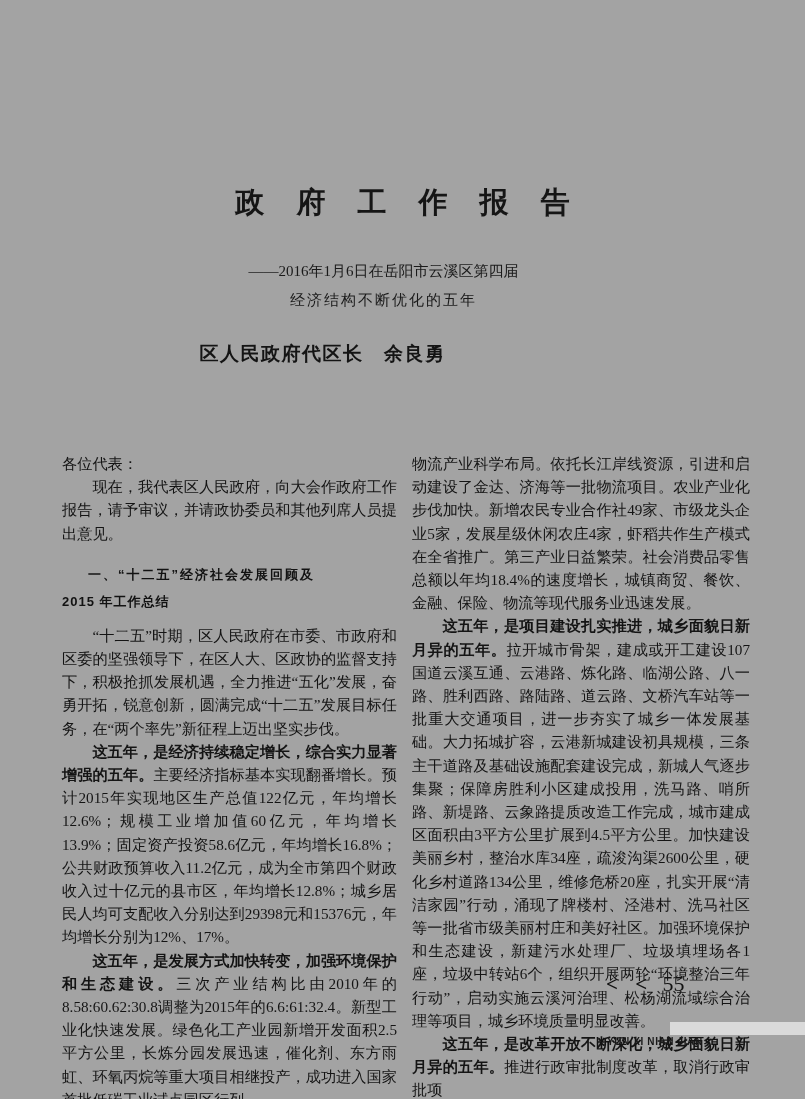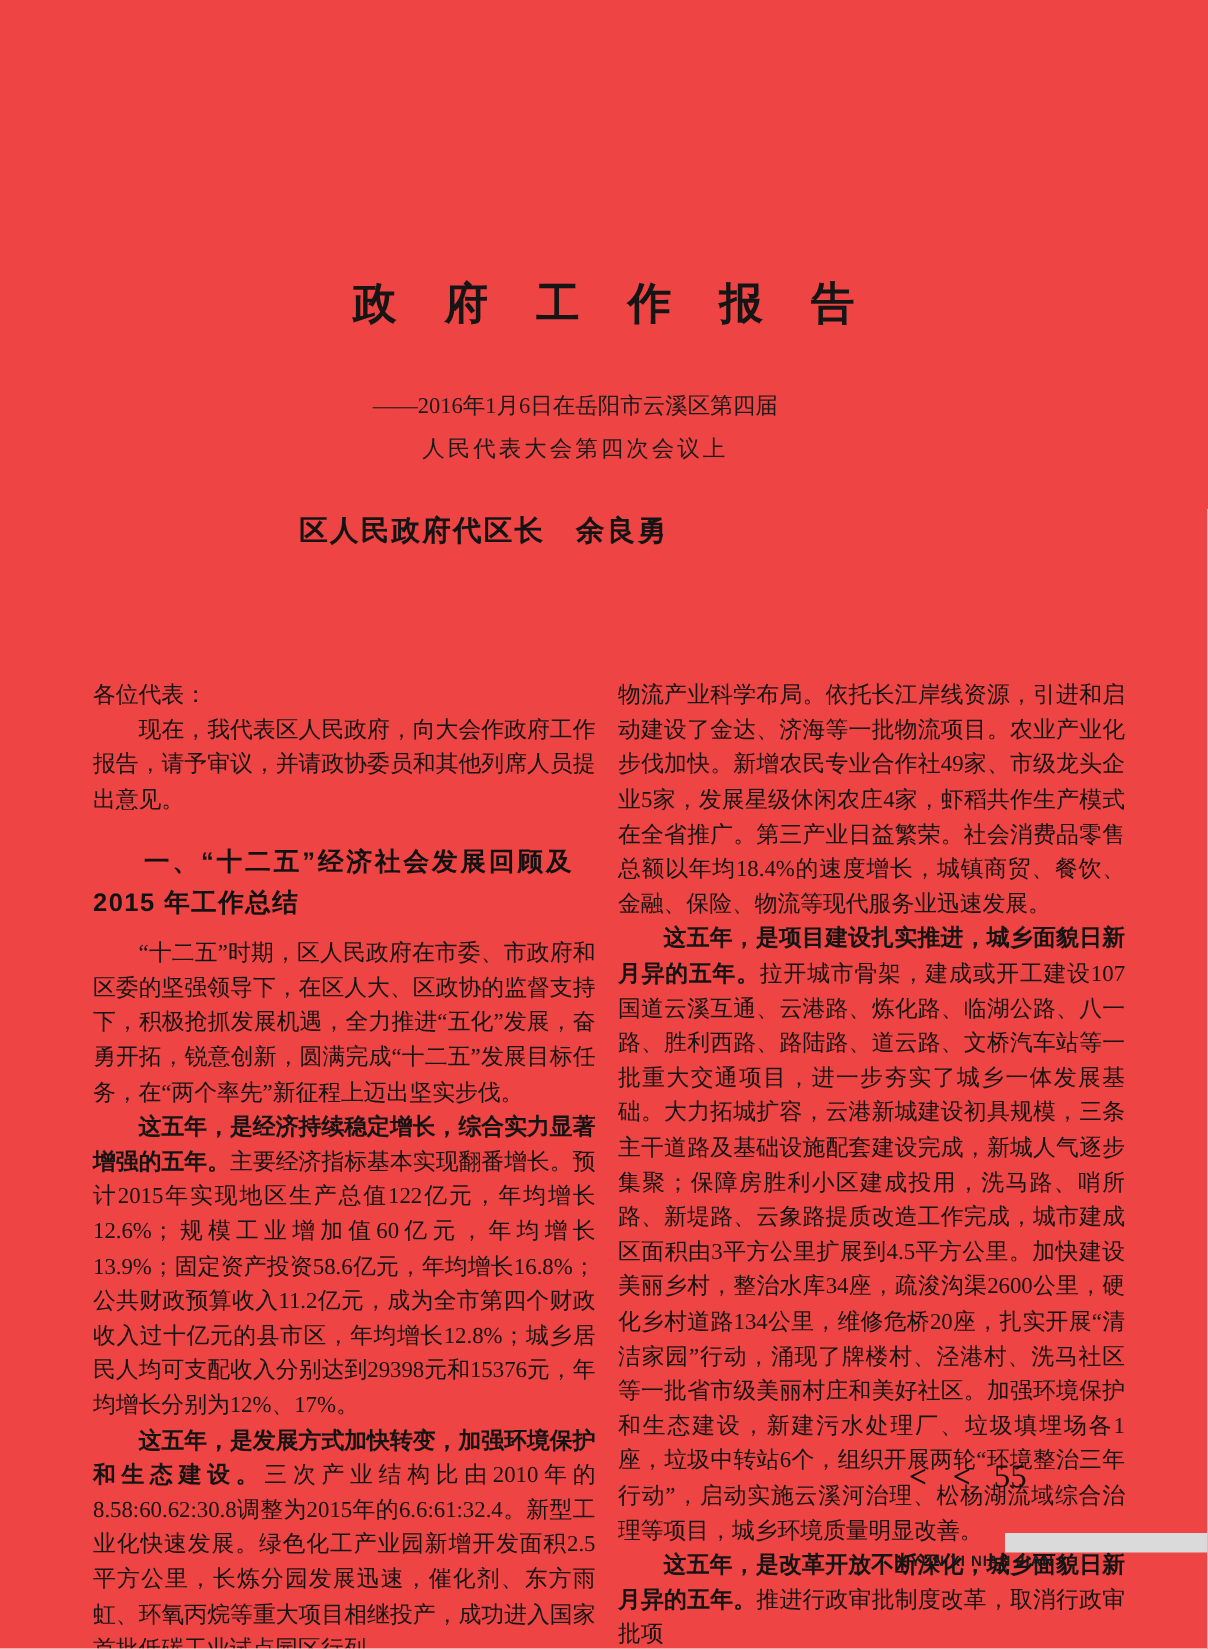--- a/index.html
+++ b/index.html
@@ -1,19 +1,19 @@
 <!DOCTYPE html>
 <html><head>
 <meta charset="utf-8">
 <style>
   html,body { margin:0; padding:0; background:#ffffff; }
   #page {
     position:relative;
     width:805px; height:1099px;
-    background:#ef4444;
+    background:#a3a3a3;
     overflow:hidden;
     font-family:"Liberation Serif","DejaVu Serif",serif;
     color:#111;
   }
   
   .doc-title {
     position:absolute; top:183px; left:0; width:805px;
     text-align:center;
     font-family:"Liberation Sans","DejaVu Sans",sans-serif;
     font-weight:bold; font-size:29px;
@@ -44,21 +44,21 @@
     text-align:justify;
     color:#141414;
   }
   .indent { text-indent:2em; }
   .bold-text { font-weight:normal; }
   .lead { font-weight:bold; }
   .section-heading {
     margin:16px 0 9px 0;
     font-family:"Liberation Sans","DejaVu Sans",sans-serif;
     font-weight:bold;
-    font-size:17px; line-height:27px;
+    font-size:13px; line-height:27px;
     letter-spacing:2px;
     color:#121212;
   }
   .section-heading .h-line1 { display:block; text-indent:2em; }
   .section-heading .h-line2 { display:block; letter-spacing:1px; }
   
   .page-marker {
     position:absolute; left:606px; top:971px;
     font-size:21px; color:#111;
     white-space:nowrap;
@@ -81,21 +81,21 @@
 </style>
 </head>
 <body>
 
 <div id="page">
 
   <div class="doc-title">政 府 工 作 报 告</div>
 
   <div class="subtitle">
     <span class="sub-line1">——2016年1月6日在岳阳市云溪区第四届</span><br>
-    <span class="sub-line2">人民代表大会第四次会议上</span>
+    <span class="sub-line2">经济结构不断优化的五年</span>
   </div>
 
   <div class="speaker">区人民政府代区长　余良勇</div>
 
   <div class="col col-left">
     <p class="bold-text">各位代表：</p>
     <p class="indent bold-text">现在，我代表区人民政府，向大会作政府工作报告，请予审议，并请政协委员和其他列席人员提出意见。</p>
 
     <div class="section-heading">
       <span class="h-line1">一、“十二五”经济社会发展回顾及</span>

